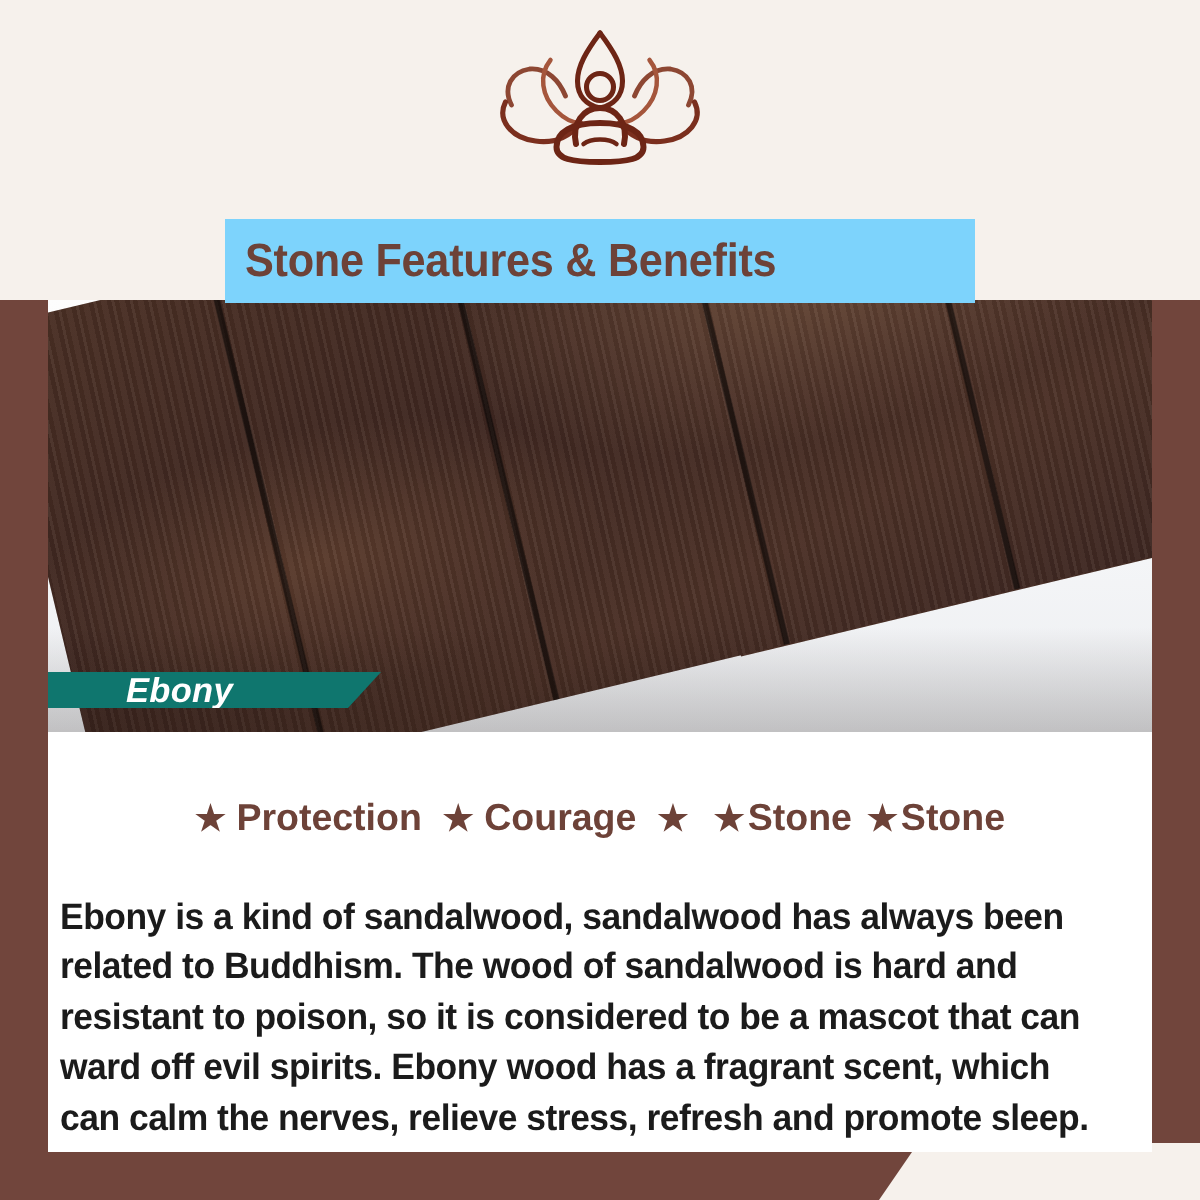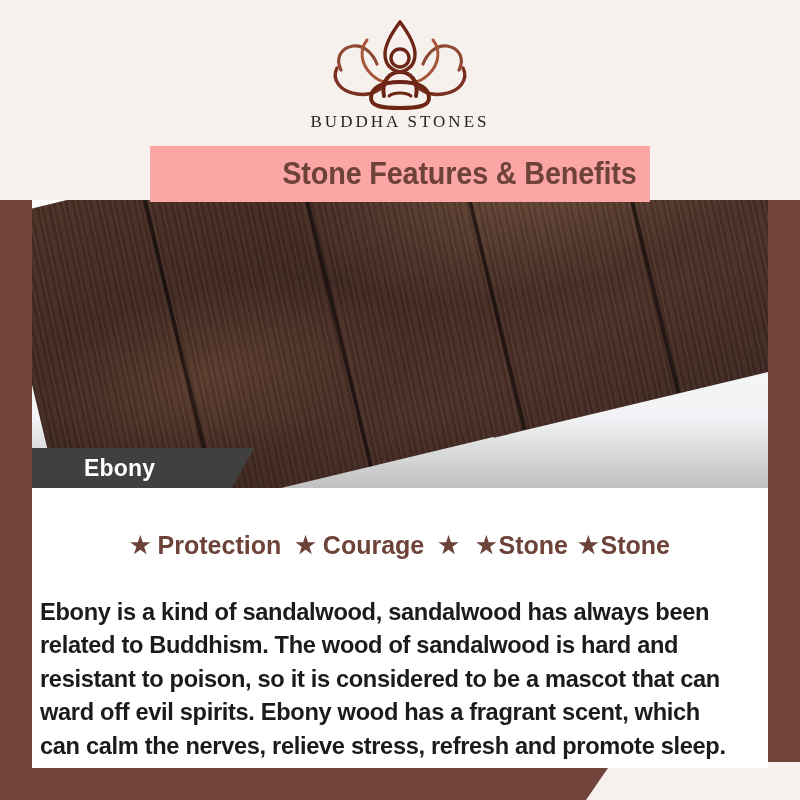--- a/index.html
+++ b/index.html
@@ -47,22 +47,22 @@
   #logo-word{
     margin-top:2px;
     font-family:"Liberation Serif", serif;
     font-size:17px;letter-spacing:3.0px;color:#2c2320;
     font-weight:400;
   }
 
   
   #title-banner{
     position:absolute;left:150px;top:146px;width:500px;height:56px;
-    background:#fca5a5;
-    display:flex;align-items:center;justify-content:flex-end;
+    background:#7dd3fc;
+    display:flex;align-items:center;justify-content:flex-start;
     z-index:6;
   }
   #title-text{
     font-size:31px;font-weight:700;color:#6d4238;
     letter-spacing:-0.2px;white-space:nowrap;
     transform:scaleX(0.93);
   }
 
   
   #photo{
@@ -108,25 +108,26 @@
         rgba(0,0,0,0.06) 3px, rgba(0,0,0,0.06) 7px),
       linear-gradient(165deg,#43291f 0%,#513327 55%,#3a231d 100%);
   }
   #photo-shadow{
     position:absolute;left:0;bottom:0;width:100%;height:70px;
     background:linear-gradient(180deg,rgba(0,0,0,0) 0%,rgba(20,10,6,0.20) 100%);
   }
 
   
   #ebony-banner{
-    position:absolute;left:32px;top:448px;width:222px;height:40px;
-    background:#404040;
+    position:absolute;left:32px;top:448px;width:222px;height:24px;
+    background:#0f766e;
     clip-path:polygon(0 0,100% 0,calc(100% - 22px) 100%,0 100%);
     display:flex;align-items:center;
     z-index:7;
+    font-style:italic;
   }
   #ebony-text{
     color:#ffffff;font-size:23px;font-weight:700;margin-left:52px;
     letter-spacing:0.2px;
   }
 
   
   #benefits{
     position:absolute;left:32px;top:524px;width:736px;height:42px;
     display:flex;align-items:center;justify-content:center;
@@ -185,21 +186,20 @@
           <circle cx="85" cy="40" r="9" stroke="#6d2515" stroke-width="3.4"></circle>
 
           <path d="M69 78 C66 64 74 54 85 54 C96 54 104 64 101 78" stroke="#6d2515" stroke-width="4"></path>
 
           <path d="M56 80 C56 70 66 64 85 64 C104 64 114 70 114 80
                    C114 88 104 90 85 90 C66 90 56 88 56 80 Z" stroke="#6d2515" stroke-width="4"></path>
 
           <path d="M74 78 C79 74 91 74 96 78" stroke="#6d2515" stroke-width="3"></path>
         </g>
       </svg>
-      <div id="logo-word">BUDDHA STONES</div>
     </div>
   </div>
 
   <div id="photo">
     <div id="photo-bg"></div>
     <div class="slab" id="slab-right"></div>
     <div class="slab" id="slab-main-edge"></div>
     <div class="slab" id="slab-main"></div>
     <div id="photo-shadow"></div>
   </div>

